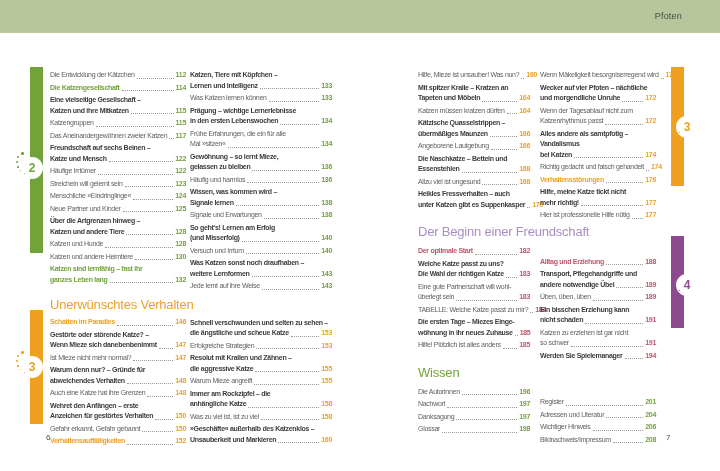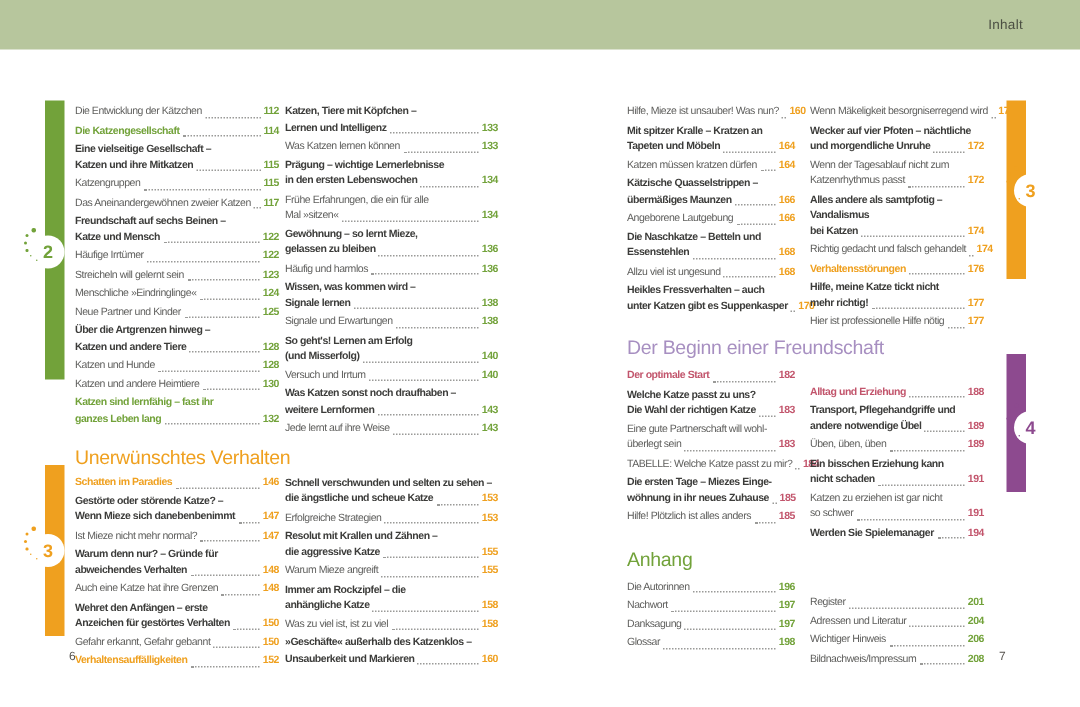--- a/index.html
+++ b/index.html
@@ -21,21 +21,21 @@
   .badge{position:absolute;width:22px;height:22px;border-radius:50%;background:#ffffff;
          text-align:center;line-height:22px;font-size:12px;font-weight:bold;}
   .badge .dot{position:absolute;border-radius:50%;}
   .pagenum{position:absolute;font-size:8px;}
 </style>
 </head>
 <body>
 
 <div class="canvas">
   <div class="band" style="background: rgb(183, 198, 157);">
-    <span class="band-label" style="color: rgb(75, 79, 66);">Inhalt</span>
+    <span class="band-label" style="color: rgb(75, 79, 66);">Pfoten</span>
   </div>
   <div id="toc-root">
       <div class="col" style="left: 50px; top: 70px; width: 136px;">
         <div class="entry s-n">
           <div class="row">
             <span class="t">Die Entwicklung der Kätzchen</span>
             <span class="leader" style="border-bottom-color: rgb(154, 154, 152);"></span>
             <span class="num" style="color: rgb(114, 162, 58);">112</span>
           </div>
         </div>
@@ -447,21 +447,21 @@
           </div>
         </div>
         <div class="entry s-n">
           <div class="row">
             <span class="t">Hilfe! Plötzlich ist alles anders</span>
             <span class="leader" style="border-bottom-color: rgb(154, 154, 152);"></span>
             <span class="num" style="color: rgb(194, 85, 108);">185</span>
           </div>
         </div>
         <div style="height: 12px;"></div>
-        <div class="heading" style="color: rgb(114, 162, 58);">Anhang</div>
+        <div class="heading" style="color: rgb(114, 162, 58);">Wissen</div>
         <div style="height: 7px;"></div>
         <div class="entry s-n">
           <div class="row">
             <span class="t">Die Autorinnen</span>
             <span class="leader" style="border-bottom-color: rgb(154, 154, 152);"></span>
             <span class="num" style="color: rgb(114, 162, 58);">196</span>
           </div>
         </div>
         <div class="entry s-n">
           <div class="row">

